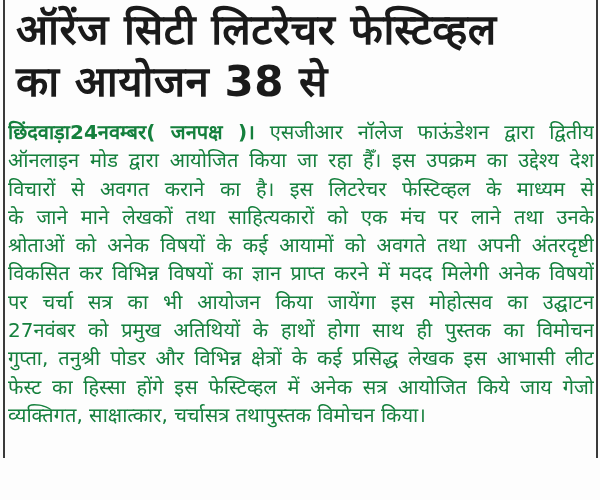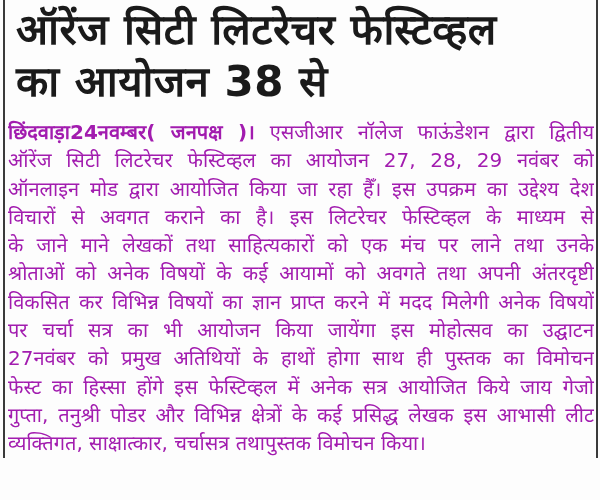--- a/index.html
+++ b/index.html
@@ -22,21 +22,21 @@
     font-weight: bold;
     color: #1a1a1a;
     font-size: 42px;
     line-height: 52px;
     letter-spacing: 0.5px;
   }
   .headline .line { display: block; white-space: nowrap; }
   .body {
     position: absolute; left: 8px; top: 118px; width: 586px;
     font-family: "DejaVu Sans", sans-serif;
-    color: #a21caf;
+    color: #15803d;
     font-size: 20px;
     line-height: 28.3px;
   }
   .body .row {
     display: block; white-space: nowrap;
     text-align: justify; text-align-last: justify;
     overflow: hidden;
   }
   .body .row.last { text-align-last: left; }
   .dateline { font-weight: bold; }
@@ -48,25 +48,24 @@
   <div class="rule-left"></div>
   <div class="rule-right"></div>
 
   <div class="headline">
     <span class="line">ऑरेंज सिटी लिटरेचर फेस्टिव्हल</span>
     <span class="line">का आयोजन 38 से</span>
   </div>
 
   <div class="body">
     <span class="row"><span class="dateline">छिंदवाड़ा24नवम्बर( जनपक्ष )।</span><span> एसजीआर नॉलेज फाऊंडेशन द्वारा द्वितीय</span></span>
-    <span class="row">ऑरेंज सिटी लिटरेचर फेस्टिव्हल का आयोजन 27, 28, 29 नवंबर को</span>
     <span class="row">ऑनलाइन मोड द्वारा आयोजित किया जा रहा हैँ। इस उपक्रम का उद्देश्य देश</span>
     <span class="row">विचारों से अवगत कराने का है। इस लिटरेचर फेस्टिव्हल के माध्यम से</span>
     <span class="row">के जाने माने लेखकों तथा साहित्यकारों को एक मंच पर लाने तथा उनके</span>
     <span class="row">श्रोताओं को अनेक विषयों के कई आयामों को अवगते तथा अपनी अंतरदृष्टी</span>
     <span class="row">विकसित कर विभिन्न विषयों का ज्ञान प्राप्त करने में मदद मिलेगी अनेक विषयों</span>
     <span class="row">पर चर्चा सत्र का भी आयोजन किया जायेंगा इस मोहोत्सव का उद्घाटन</span>
     <span class="row">27नवंबर को प्रमुख अतिथियों के हाथों होगा साथ ही पुस्तक का विमोचन</span>
+    <span class="row">गुप्ता, तनुश्री पोडर और विभिन्न क्षेत्रों के कई प्रसिद्ध लेखक इस आभासी लीट</span>
     <span class="row">फेस्ट का हिस्सा होंगे इस फेस्टिव्हल में अनेक सत्र आयोजित किये जाय गेजो</span>
-    <span class="row">गुप्ता, तनुश्री पोडर और विभिन्न क्षेत्रों के कई प्रसिद्ध लेखक इस आभासी लीट</span>
     <span class="row last">व्यक्तिगत, साक्षात्कार, चर्चासत्र तथापुस्तक विमोचन किया।</span>
   </div>
 </div>
 
 </body></html>

